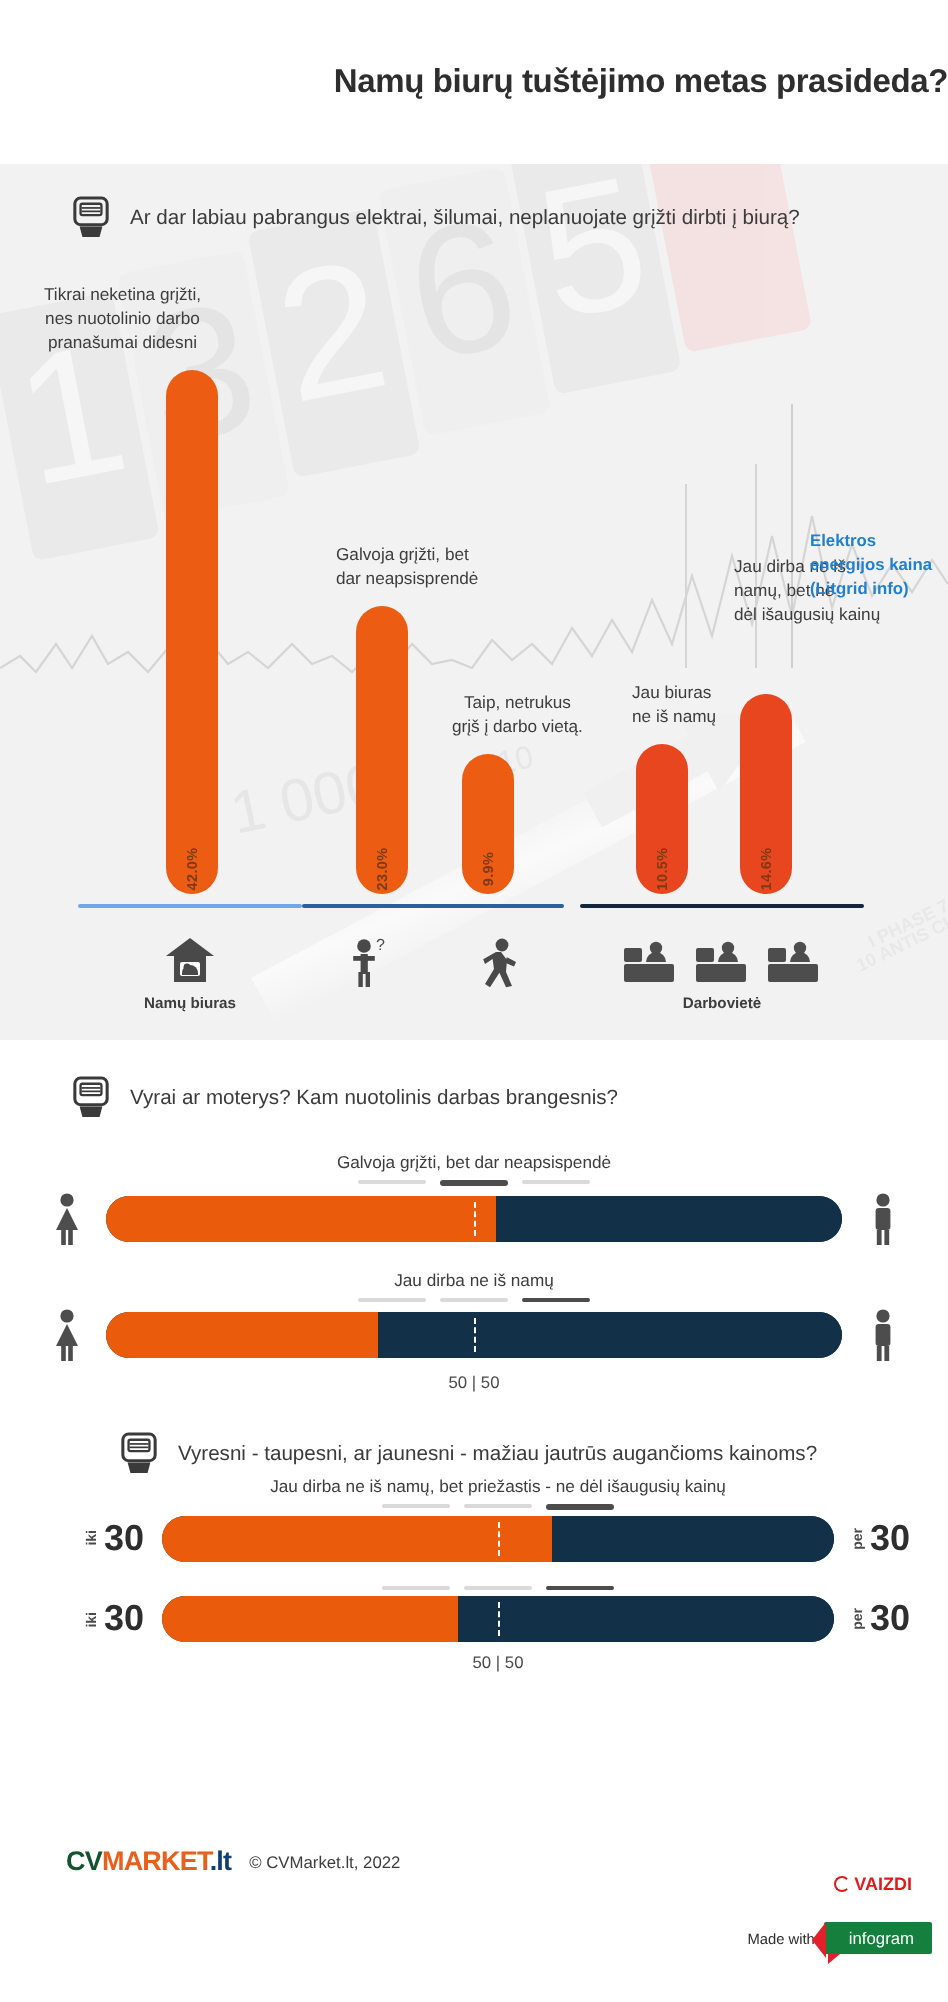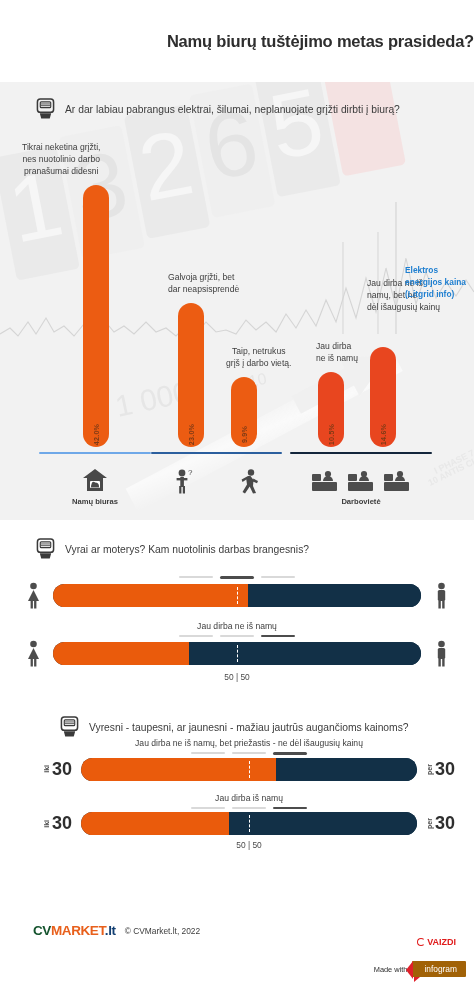--- a/index.html
+++ b/index.html
@@ -252,21 +252,21 @@
     display: flex;
     align-items: center;
     gap: 5px;
   }
   .madewith .mw {
     font-size: 7.4px;
     color: #2b2b2b;
   }
   .infogram-tag {
     position: relative;
-    background: #a16207;
+    background: #15803d;
     color: #fff;
     font-size: 8.4px;
     padding: 3px 9px 3px 12px;
     border-radius: 1px;
   }
   .infogram-tag::before {
     content: "";
     position: absolute;
     left: -6px; top: 0;
     border-top: 9px solid transparent;
@@ -375,21 +375,21 @@
           <div>Taip, netrukus</div>
           <div>grįš į darbo vietą.</div>
         </div>
         <div class="bar" style="height:70px;">
           <div class="bar-value">9.9%</div>
         </div>
       </div>
 
       <div class="bar-col" style="left:318px;">
         <div class="bar-caption" style="left:-2px; top:-32px; text-align:left;">
-          <div>Jau dirba</div>
+          <div>Jau biuras</div>
           <div>ne iš namų</div>
         </div>
         <div class="bar red" style="height:75px;">
           <div class="bar-value">10.5%</div>
         </div>
       </div>
 
       <div class="bar-col" style="left:370px;">
         <div class="bar-caption" style="left:-3px; top:-70px; text-align:left;">
           <div>Jau dirba ne iš</div>
@@ -460,20 +460,21 @@
         <rect x="1.5" y="1" width="17" height="14" rx="3" fill="none" stroke="#3a3a3a" stroke-width="1.6"></rect>
         <rect x="4.5" y="4" width="11" height="6" rx="1" fill="none" stroke="#3a3a3a" stroke-width="1.2"></rect>
         <line x1="5" y1="6.2" x2="15" y2="6.2" stroke="#3a3a3a" stroke-width="0.9"></line>
         <line x1="5" y1="8" x2="15" y2="8" stroke="#3a3a3a" stroke-width="0.9"></line>
         <path d="M4 16 H16 L14.5 21.5 H5.5 Z" fill="#3a3a3a"></path>
       </svg>
       <div class="sect-head-text">Vyrai ar moterys? Kam nuotolinis darbas brangesnis?</div>
     </div>
 
     <div class="split-row" style="margin-top:16px;">
+      <div class="split-title">Galvoja grįžti, bet dar neapsispendė</div>
       <div class="pager">
         <span></span>
         <span class="on"></span>
         <span></span>
       </div>
       <div class="bar-line">
         <div class="side-icon">
           <svg width="19" height="27" viewBox="0 0 19 27">
             <circle cx="9.5" cy="4" r="3.3" fill="#4d4d4d"></circle>
             <path d="M9.5 8 L15 19 H4 Z" fill="#4d4d4d"></path>
@@ -561,21 +562,20 @@
           <div class="mid"></div>
         </div>
         <div class="side-num right">
           <span class="tiny">per</span>
           <span>30</span>
         </div>
       </div>
     </div>
 
     <div class="split-row" style="margin-top:12px;">
-      <div class="split-title">Jau dirba iš namų</div>
       <div class="pager">
         <span></span>
         <span></span>
         <span class="on"></span>
       </div>
       <div class="bar-line" style="padding:0 8px;">
         <div class="side-num left">
           <span class="tiny">iki</span>
           <span>30</span>
         </div>

